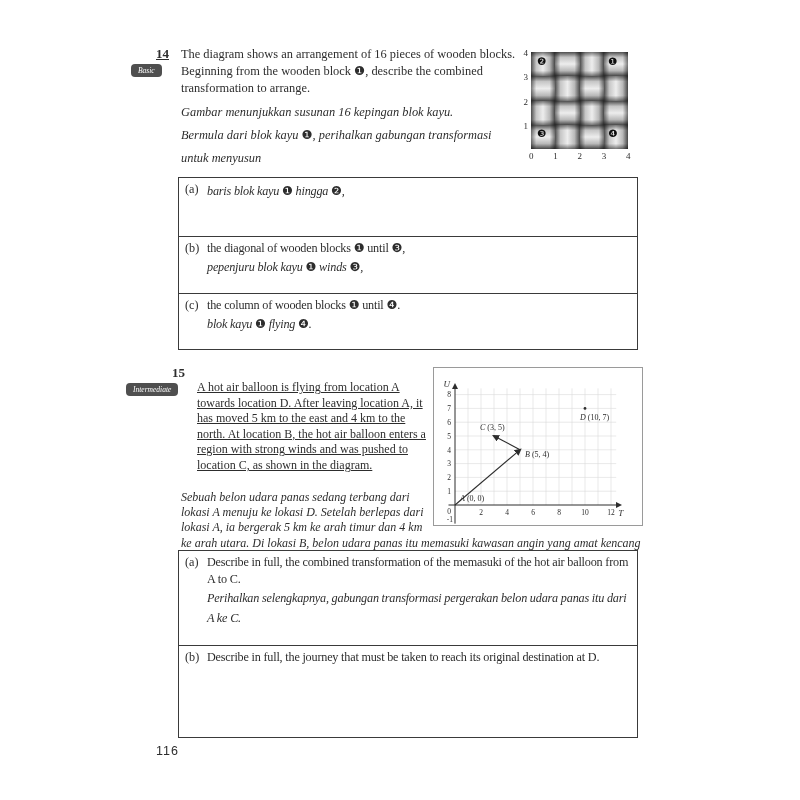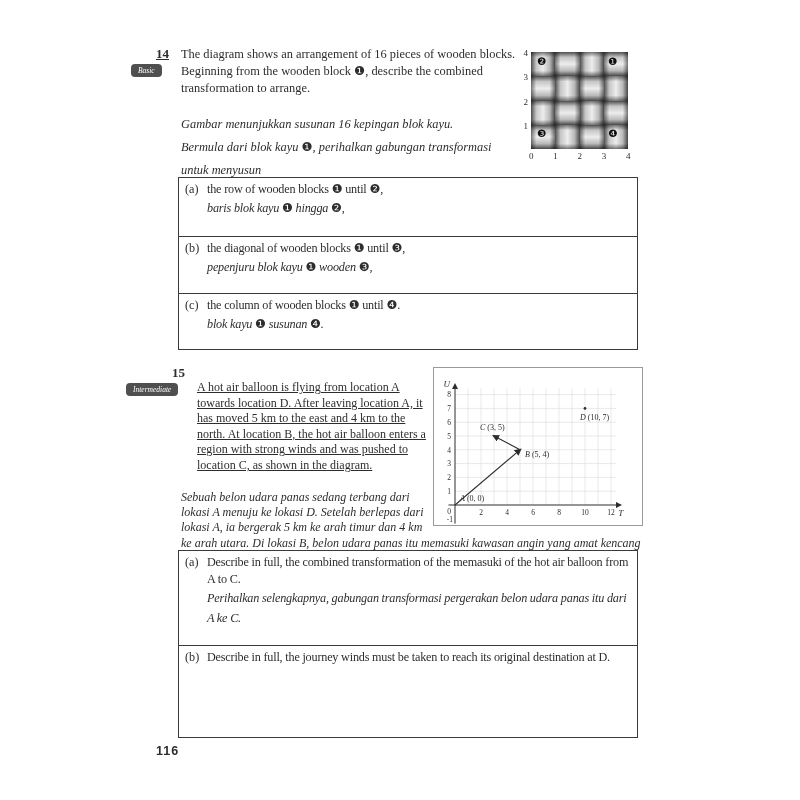--- a/index.html
+++ b/index.html
@@ -8,21 +8,21 @@
 
   
   .qnum{position:absolute;font-weight:bold;font-size:13px;}
   .badge{position:absolute;background:#4f4f4f;color:#ffffff;font-style:italic;
          font-size:7.5px;line-height:9px;padding:2px 7px;border-radius:4px;white-space:nowrap;}
 
   
   .q14-text{position:absolute;left:181px;top:46px;width:340px;font-size:12.4px;line-height:17px;}
   .q14-text .en{margin:0;}
   .ms{font-style:italic;}
-  .q14-text .ms{margin:16px 0 0 0;line-height:23px;}
+  .q14-text .ms{margin:4px 0 0 0;line-height:23px;}
 
   
   .wb-fig{position:absolute;left:517px;top:46px;width:134px;height:126px;}
   .wb-yticks{position:absolute;left:0;top:6px;width:11px;height:97px;font-size:9px;}
   .wb-yticks span{position:absolute;right:0;}
   .wb-xticks{position:absolute;left:14px;top:105px;width:99px;height:12px;font-size:9px;}
   .wb-xticks span{position:absolute;}
   .wb-grid{position:absolute;left:14px;top:6px;width:97px;height:97px;display:grid;
            grid-template-rows:repeat(4,1fr);grid-template-columns:repeat(4,1fr);}
   .wb{width:100%;height:100%;}
@@ -51,21 +51,21 @@
   .q15-body .ms{margin:3px 0 0 0;line-height:15.4px;}
   .graph-box{float:right;width:208px;height:157px;border:1px solid #9a9a9a;margin:3px 0 5px 6px;
              position:relative;background:#fff;}
   .graph-box svg{display:block;}
   .tick{font-family:"Liberation Serif",serif;font-size:7.5px;fill:#2d2d2d;}
   .axisletter{font-family:"Liberation Serif",serif;font-size:9px;font-style:italic;fill:#2d2d2d;}
   .ptlabel{font-family:"Liberation Serif",serif;font-size:8px;fill:#2d2d2d;}
   .pname{font-style:italic;}
 
   .pageno{position:absolute;left:156px;top:744px;font-family:"Liberation Sans",sans-serif;
-          font-weight:bold;font-size:12.5px;letter-spacing:1px;}
+          font-weight:normal;font-size:12.5px;letter-spacing:1px;}
 </style>
 </head>
 <body>
 
 <div class="page">
 
   <div class="qnum" style="left:156px;top:46px;text-decoration:underline;">14</div>
   <div class="badge" style="left:131px;top:64px;">Basic</div>
 
   <div class="q14-text">
@@ -109,36 +109,35 @@
         <span style="left: 46.5px;">2</span>
         <span style="left: 70.75px;">3</span>
         <span style="left: 95px;">4</span>
       </div>
   </div>
 
   <div class="ans-table t14">
     <div class="ans-row r-a14">
       <span class="ans-key">(a)</span>
       <div class="ans-body">
-        <div class="en">the row of wooden blocks ❶ until ❷,</div>
         <div class="ms">baris blok kayu ❶ hingga ❷,</div>
       </div>
     </div>
     <div class="ans-row r-b14">
       <span class="ans-key">(b)</span>
       <div class="ans-body">
         <div class="en">the diagonal of wooden blocks ❶ until ❸,</div>
-        <div class="ms">pepenjuru blok kayu ❶ wooden ❸,</div>
+        <div class="ms">pepenjuru blok kayu ❶ winds ❸,</div>
       </div>
     </div>
     <div class="ans-row r-c14">
       <span class="ans-key">(c)</span>
       <div class="ans-body">
         <div class="en">the column of wooden blocks ❶ until ❹.</div>
-        <div class="ms">blok kayu ❶ susunan ❹.</div>
+        <div class="ms">blok kayu ❶ flying ❹.</div>
       </div>
     </div>
   </div>
 
   <div class="qnum" style="left:172px;top:365px;">15</div>
   <div class="badge" style="left:126px;top:383px;">Intermediate</div>
 
   <div class="q15-body">
     <div class="graph-box">
       <svg id="graph-svg" width="208" height="157" viewBox="0 0 208 157">
@@ -204,20 +203,20 @@
     <div class="ans-row r-a15">
       <span class="ans-key">(a)</span>
       <div class="ans-body">
         <div class="en">Describe in full, the combined transformation of the memasuki of the hot air balloon from A to C.</div>
         <div class="ms">Perihalkan selengkapnya, gabungan transformasi pergerakan belon udara panas itu dari A ke C.</div>
       </div>
     </div>
     <div class="ans-row r-b15">
       <span class="ans-key">(b)</span>
       <div class="ans-body">
-        <div class="en">Describe in full, the journey winds must be taken to reach its original destination at D.</div>
+        <div class="en">Describe in full, the journey that must be taken to reach its original destination at D.</div>
       </div>
     </div>
   </div>
 
   <div class="pageno">116</div>
 
 </div>
 
 </body></html>

